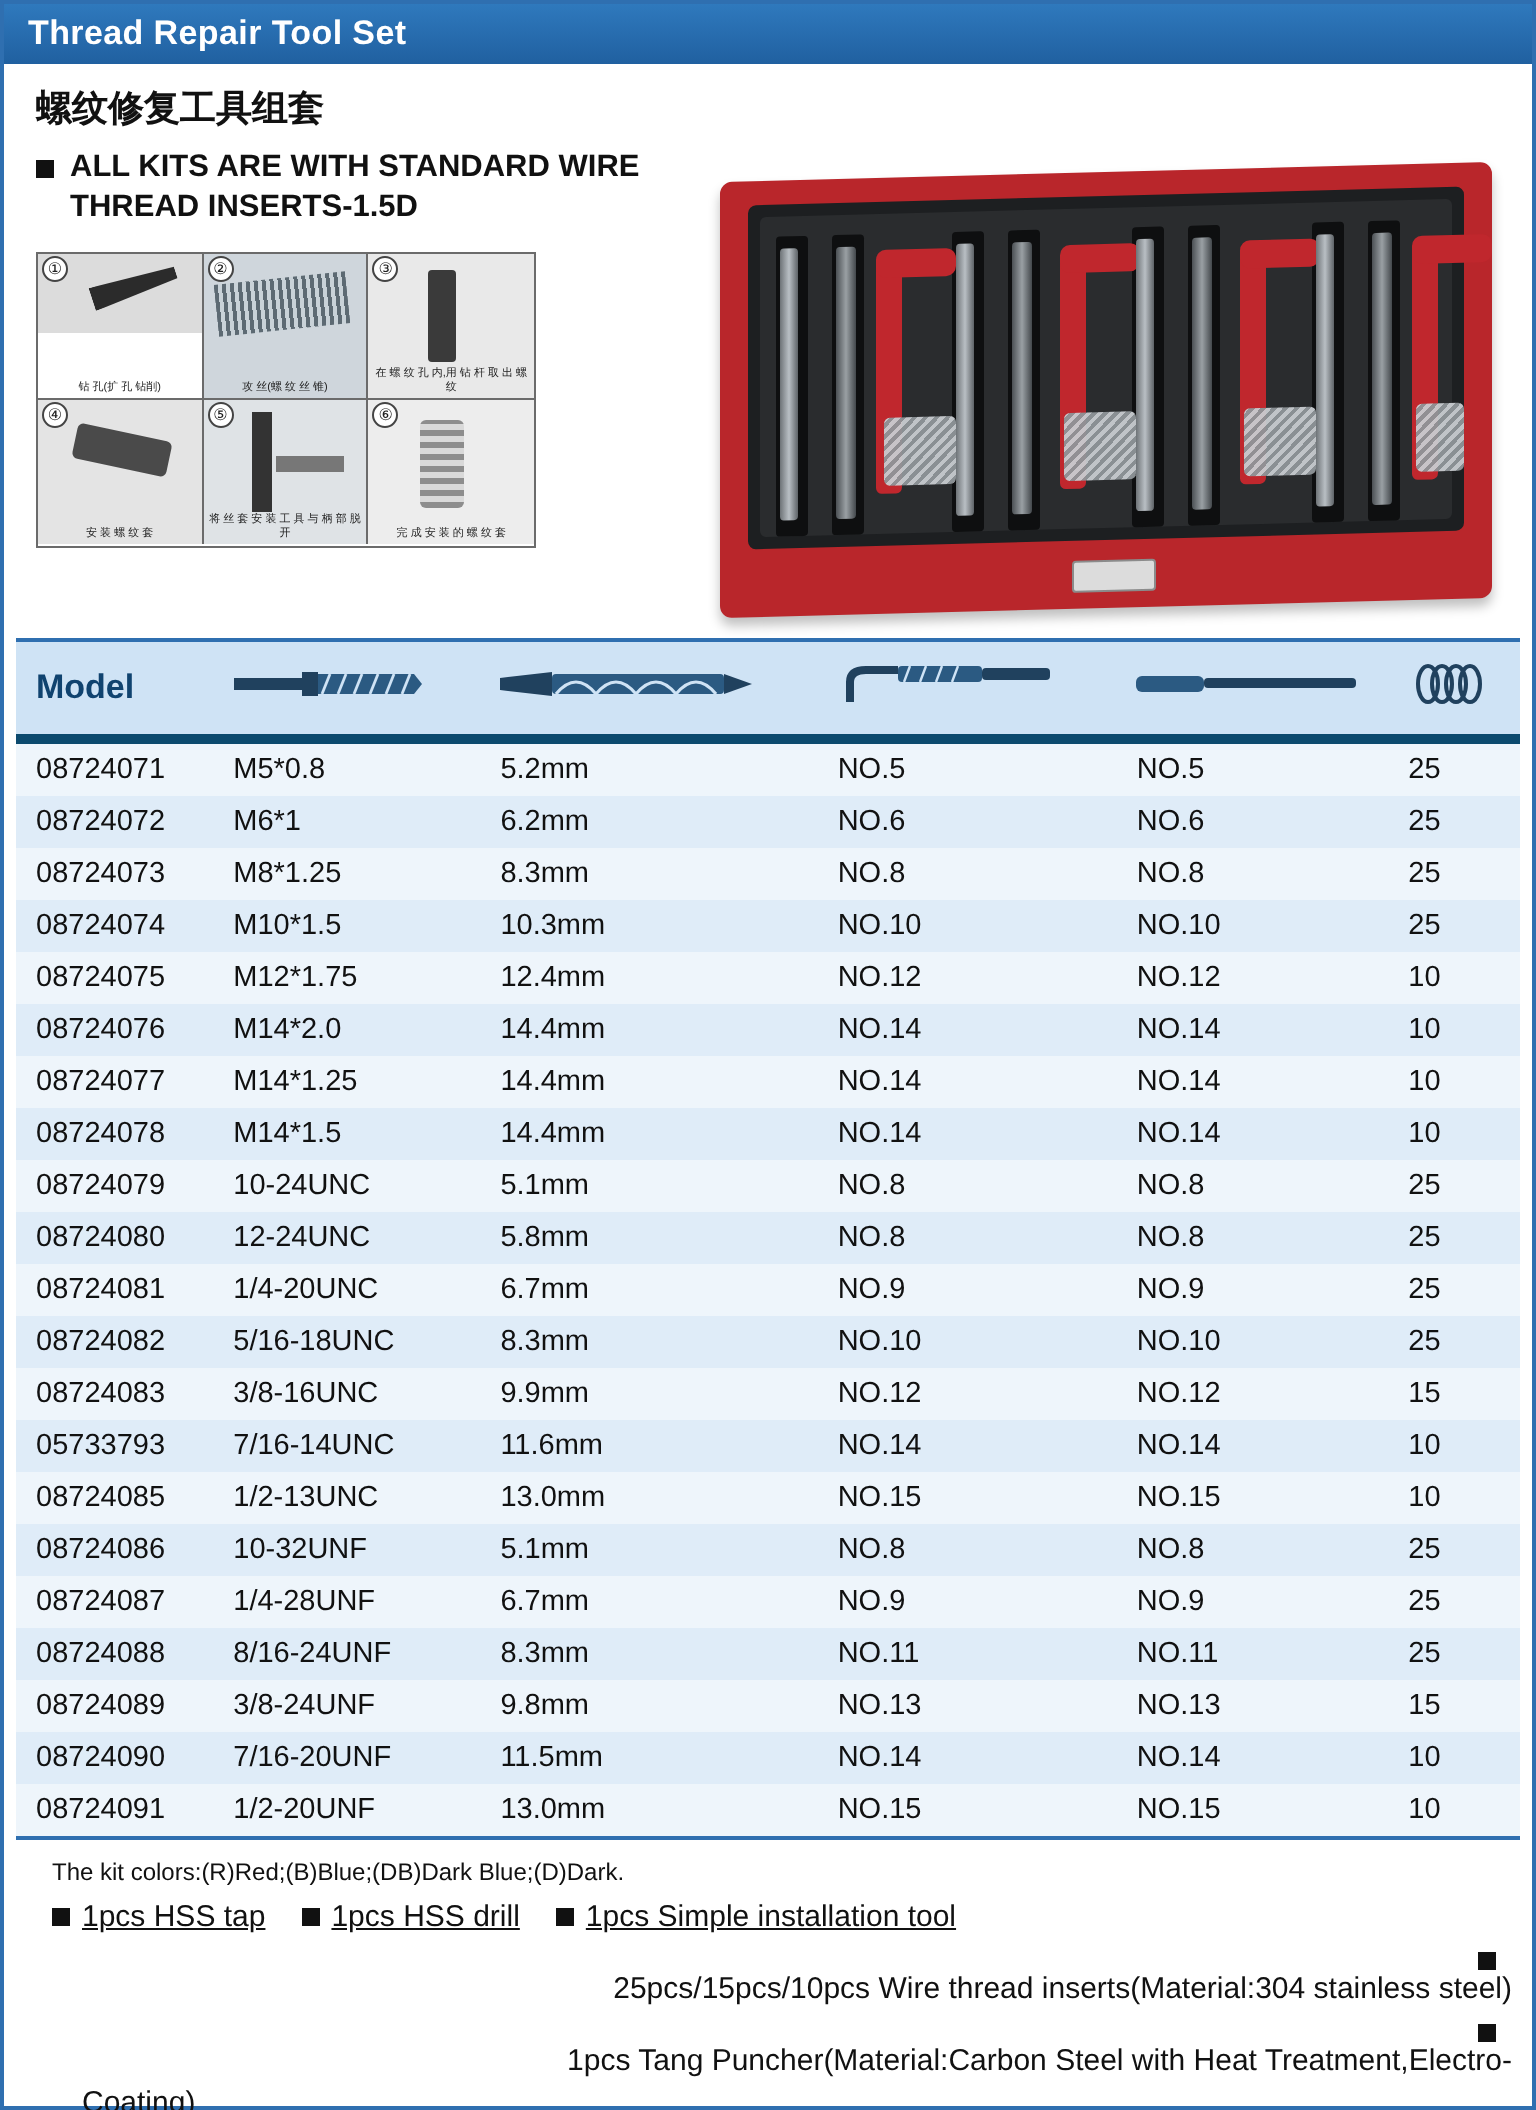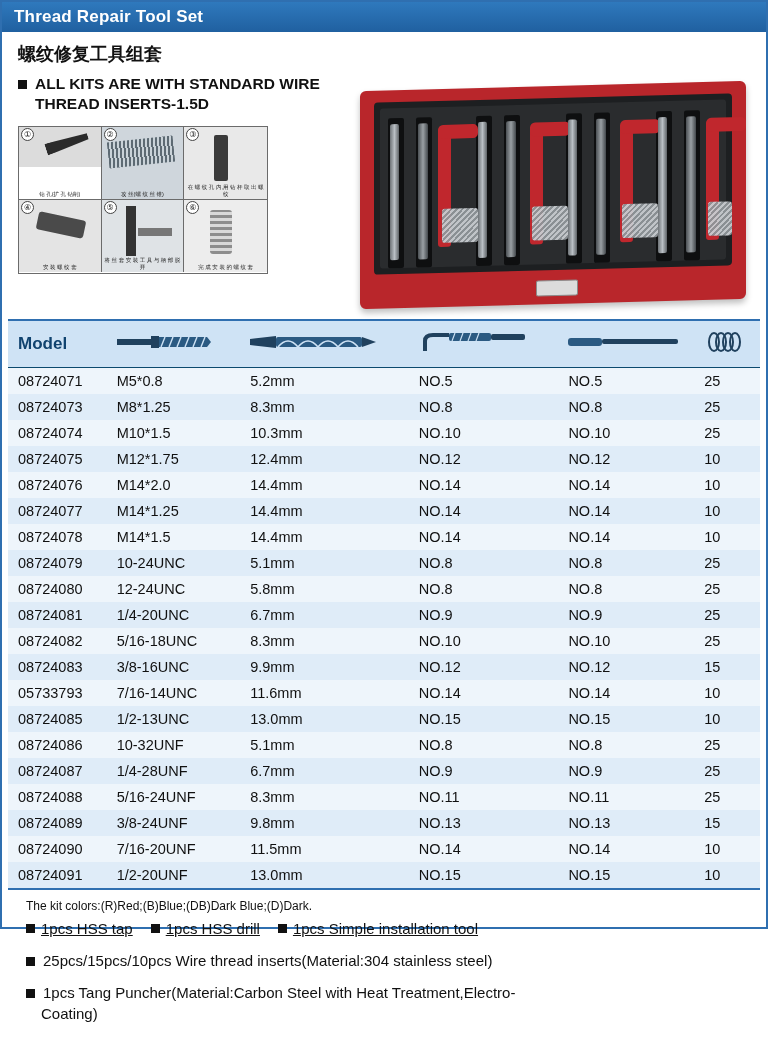--- a/index.html
+++ b/index.html
@@ -10,21 +10,21 @@
   body {
     width: 768px;
     height: 1055px;
     font-family: "Liberation Sans", sans-serif;
     color: #1b1b1b;
     overflow: hidden;
   }
   .page {
     position: relative;
     width: 768px;
-    height: 929px;
+    height: 1055px;
     box-sizing: border-box;
     border: 2px solid #2f6fb0;
     background: #ffffff;
   }
 
   
   .title-bar {
     height: 30px;
     background: linear-gradient(to bottom, #2f79bd 0%, #2060a0 100%);
     display: flex;
@@ -292,21 +292,21 @@
     font-size: 14.5px;
   }
   table.spec thead th {
     background: #cfe3f5;
     color: #10436f;
     font-size: 17px;
     font-weight: bold;
     text-align: left;
     padding: 6px 0 6px 10px;
     height: 34px;
-    border-bottom: 1px solid #0c4a6e;
+    border-bottom: 5px solid #0c4a6e;
   }
   table.spec tbody td {
     padding: 2px 0 2px 10px;
     height: 22px;
     color: #111;
     font-size: 14.5px;
     white-space: nowrap;
   }
   table.spec tbody tr:nth-child(odd) { background: #eef5fb; }
   table.spec tbody tr:nth-child(even) { background: #dfecf8; }
@@ -332,21 +332,21 @@
     align-items: flex-start;
   }
   .bul {
     display: flex;
     align-items: flex-start;
     margin-right: 18px;
     text-decoration: underline;
   }
   .bul .sq { margin-top: 5px; margin-right: 6px; width: 9px; height: 9px; }
   .bul-text { font-size: 15px; line-height: 20px; }
-  .bul-full { display: flex; align-items: flex-start; margin-top: 12px; }
+  .bul-full { display: flex; align-items: flex-end; margin-top: 1px; flex-direction: column; }
   .indent { padding-left: 15px; }
 </style>
 </head>
 <body>
 
 <div class="page">
 
   <div class="title-bar">
     <span class="title">Thread Repair Tool Set</span>
   </div>
@@ -510,20 +510,28 @@
       <tbody>
         <tr>
             <td>08724071</td>
             <td>M5*0.8</td>
             <td>5.2mm</td>
             <td>NO.5</td>
             <td>NO.5</td>
             <td>25</td>
           </tr>
         <tr>
+            <td>08724072</td>
+            <td>M6*1</td>
+            <td>6.2mm</td>
+            <td>NO.6</td>
+            <td>NO.6</td>
+            <td>25</td>
+          </tr>
+        <tr>
             <td>08724073</td>
             <td>M8*1.25</td>
             <td>8.3mm</td>
             <td>NO.8</td>
             <td>NO.8</td>
             <td>25</td>
           </tr>
         <tr>
             <td>08724074</td>
             <td>M10*1.5</td>
@@ -631,21 +639,21 @@
         <tr>
             <td>08724087</td>
             <td>1/4-28UNF</td>
             <td>6.7mm</td>
             <td>NO.9</td>
             <td>NO.9</td>
             <td>25</td>
           </tr>
         <tr>
             <td>08724088</td>
-            <td>5/16-24UNF</td>
+            <td>8/16-24UNF</td>
             <td>8.3mm</td>
             <td>NO.11</td>
             <td>NO.11</td>
             <td>25</td>
           </tr>
         <tr>
             <td>08724089</td>
             <td>3/8-24UNF</td>
             <td>9.8mm</td>
             <td>NO.13</td>

